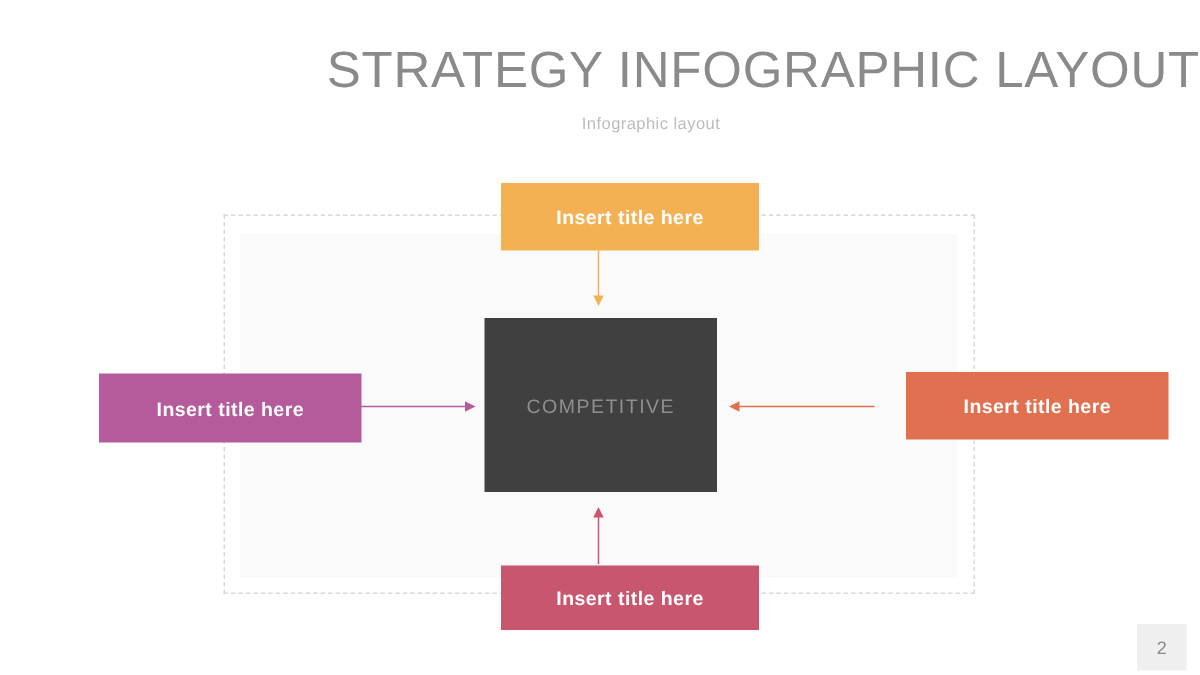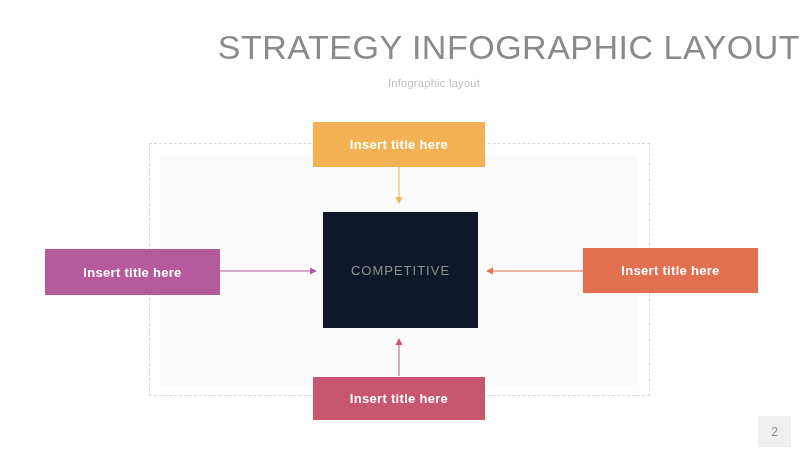--- a/index.html
+++ b/index.html
@@ -56,39 +56,40 @@
     height: 253px;
     border: 1px dashed #d9d9d9;
   }
 
   .center-box {
     position: absolute;
     left: 323px;
     top: 212px;
     width: 155px;
     height: 116px;
-    background: #0f172a;
+    background: #404040;
     display: flex;
     align-items: center;
     justify-content: center;
     font-size: 13px;
     color: #8f8f8f;
     letter-spacing: 1px;
   }
 
   .node {
     position: absolute;
     display: flex;
     align-items: center;
     justify-content: center;
     color: #ffffff;
     font-size: 13px;
     font-weight: 700;
     letter-spacing: 0.3px;
     cursor: pointer;
+    margin-left: 21px;
   }
   .node-top    { left: 313px; top: 122px; width: 172px; height: 45px; background: #f4b154; }
   .node-left   { left: 45px;  top: 249px; width: 175px; height: 46px; background: #b55a9b; }
   .node-right  { left: 583px; top: 248px; width: 175px; height: 45px; background: #e07050; }
   .node-bottom { left: 313px; top: 377px; width: 172px; height: 43px; background: #c9566f; }
 
   .arrows-layer {
     position: absolute;
     left: 0; top: 0;
     width: 800px; height: 450px;

